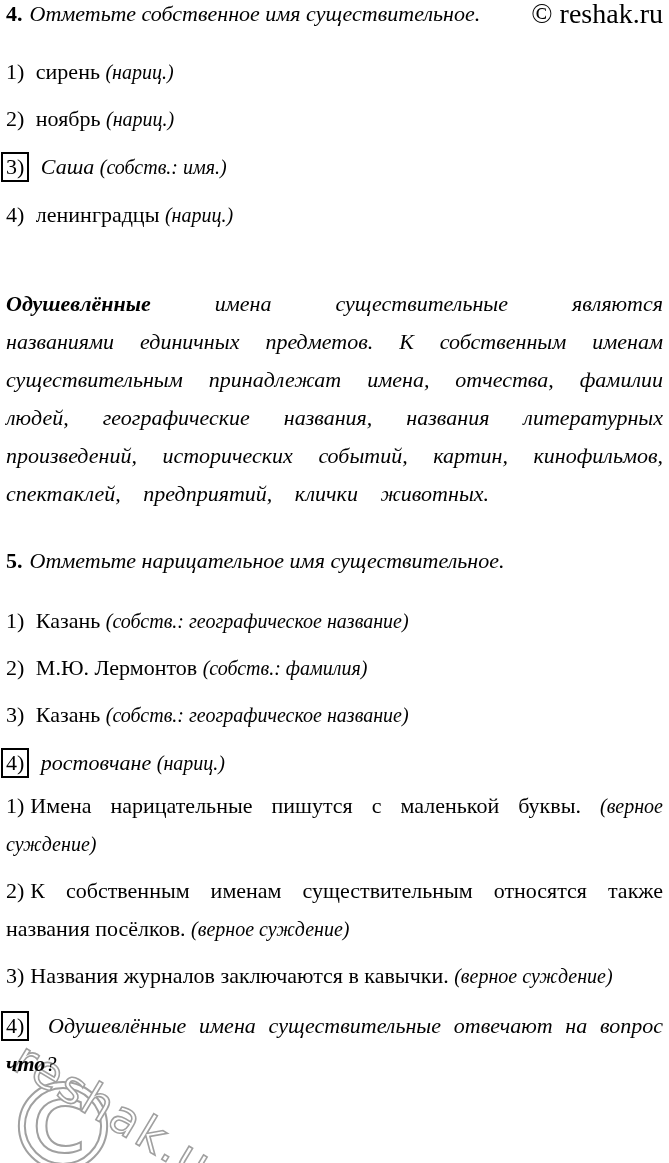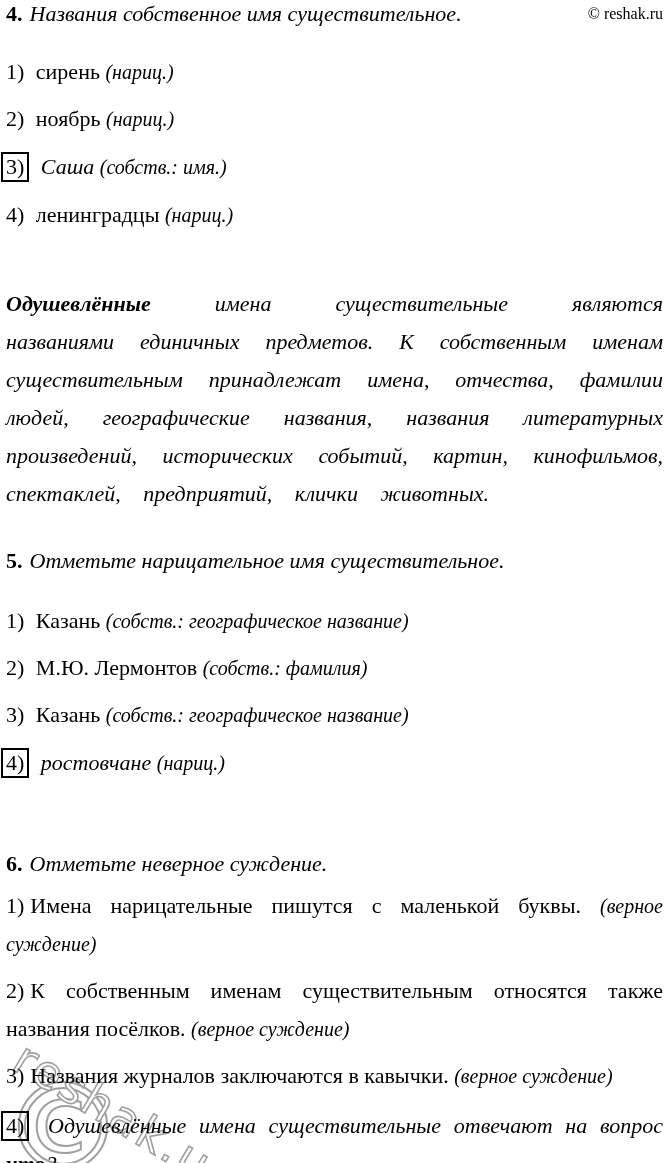--- a/index.html
+++ b/index.html
@@ -30,21 +30,21 @@
     display: flex;
     justify-content: space-between;
     align-items: flex-start;
     line-height: 24px;
   }
   .sec-head { line-height: 28px; }
   .sec-head-5 { margin-top: 34px; }
   .sec-head-6 { margin-top: 72px; }
   .h-num { font-weight: bold; margin-right: 7px; }
   .h-title { font-style: italic; }
-  .copyright { font-size: 16px; white-space: nowrap; }
+  .copyright { font-size: 28px; white-space: nowrap; }
   .item { line-height: 28px; margin-top: 19px; }
   .item-first { margin-top: 32px; }
   .num { margin-right: 6px; }
   .boxed {
     border: 2px solid #000000;
     padding: 0 3px;
     margin-left: -5px;
     display: inline-block;
     line-height: 26px;
   }
@@ -80,21 +80,21 @@
     <text x="2" y="150" font-family="DejaVu Sans, sans-serif" font-size="122" fill="#ffffff" stroke="#a0a0a0" stroke-width="2">©</text>
     <g transform="translate(10,48) rotate(31)">
       <text x="0" y="0" font-family="DejaVu Sans, sans-serif" font-size="46" letter-spacing="3" fill="#ffffff" stroke="#a0a0a0" stroke-width="1.6">reshak.u</text>
     </g>
   </svg>
 
   <div class="content">
 
     <div class="header-row">
       <div>
-        <span class="h-num">4.</span><span class="h-title">Названия собственное имя существительное.</span>
+        <span class="h-num">4.</span><span class="h-title">Отметьте собственное имя существительное.</span>
       </div>
       <div class="copyright">© reshak.ru</div>
     </div>
 
     <div class="item item-first">
       <span class="num">1)</span>
       <span class="word">сирень</span>
       <span class="note">(нариц.)</span>
     </div>
     <div class="item">
@@ -132,23 +132,20 @@
       <span class="num">3)</span>
       <span class="word">Казань</span>
       <span class="note">(собств.: географическое название)</span>
     </div>
     <div class="item">
       <span class="num boxed">4)</span>
       <span class="word ans">ростовчане</span>
       <span class="note">(нариц.)</span>
     </div>
 
-    <div class="sec-head sec-head-6">
-      <span class="h-num">6.</span><span class="h-title">Отметьте неверное суждение.</span>
-    </div>
     <div class="item6">
       <span class="num">1)</span><span>Имена нарицательные пишутся с маленькой буквы.</span>
       <span class="note">(верное суждение)</span>
     </div>
     <div class="item6">
       <span class="num">2)</span><span>К собственным именам существительным относятся также названия посёлков.</span>
       <span class="note">(верное суждение)</span>
     </div>
     <div class="item6">
       <span class="num">3)</span><span>Названия журналов заключаются в кавычки.</span>

